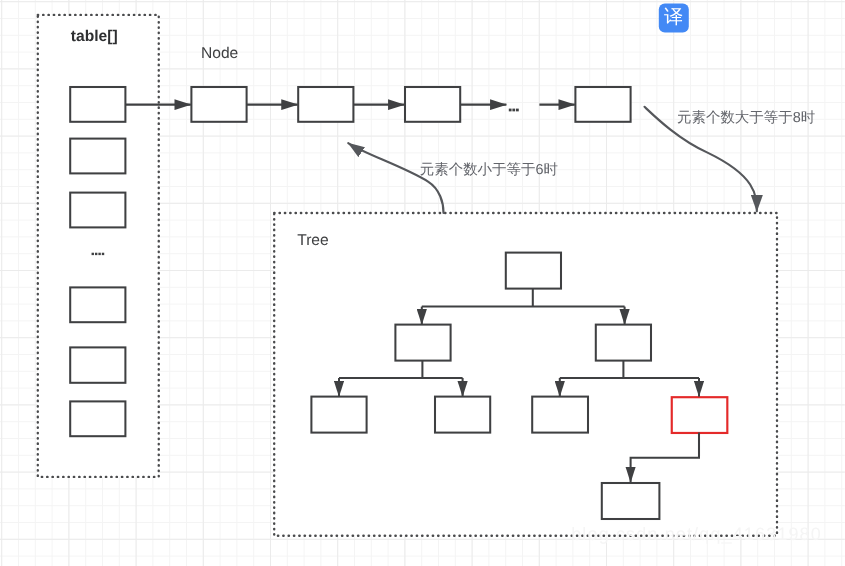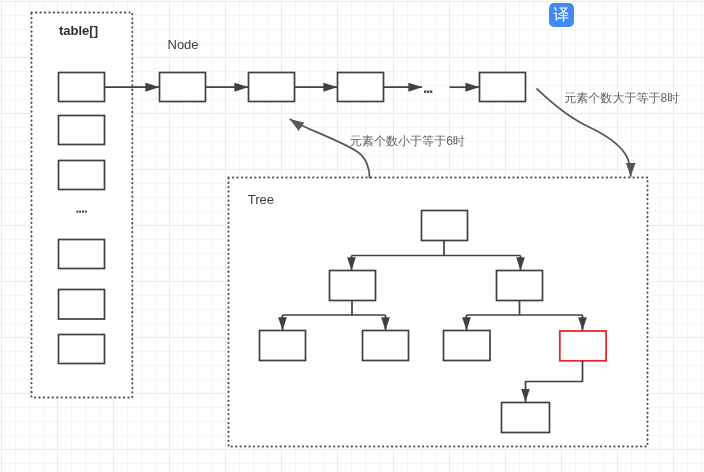--- a/index.html
+++ b/index.html
@@ -112,14 +112,15 @@
         <g>
           <rect x="424.00" y="90.5" width="2.3" height="2.3" fill="#3f4042"></rect>
           <rect x="427.00" y="90.5" width="2.3" height="2.3" fill="#3f4042"></rect>
           <rect x="430.00" y="90.5" width="2.3" height="2.3" fill="#3f4042"></rect>
         </g>
         <text class="cn" x="349.8" y="145">元素个数小于等于6时</text>
         <text class="cn" x="564.2" y="101.5">元素个数大于等于8时</text>
       </g>
   </svg>
 
+  <div id="watermark" style="left: 476px; top: 437px;">blog.csdn.net/qq_41631980</div>
   <div id="translate-btn" style="left: 549px; top: 3px; width: 24.5px; height: 23.5px; line-height: 23.5px;">译</div>
 </div>
 
 </body></html>

